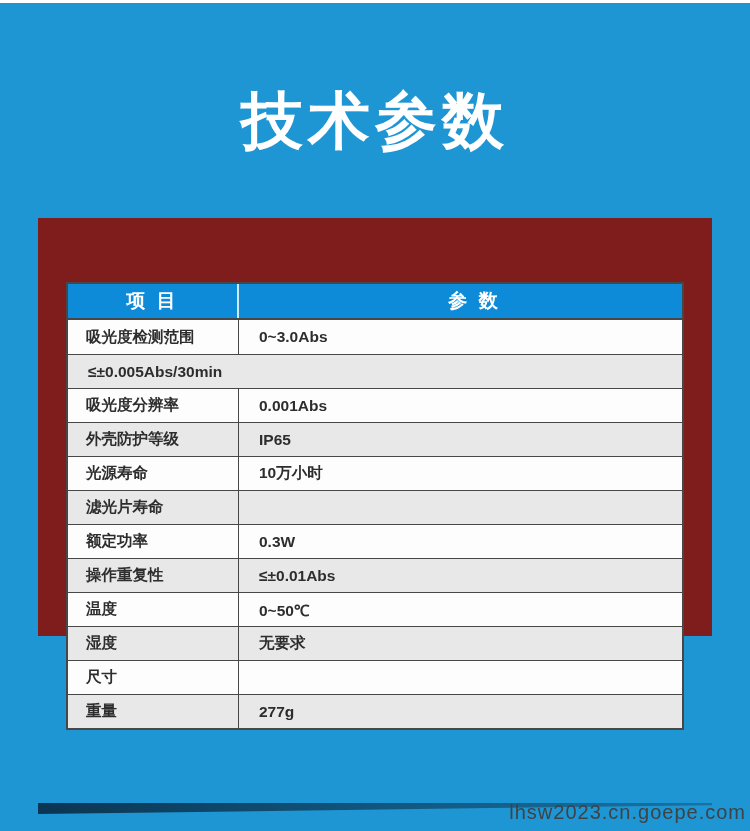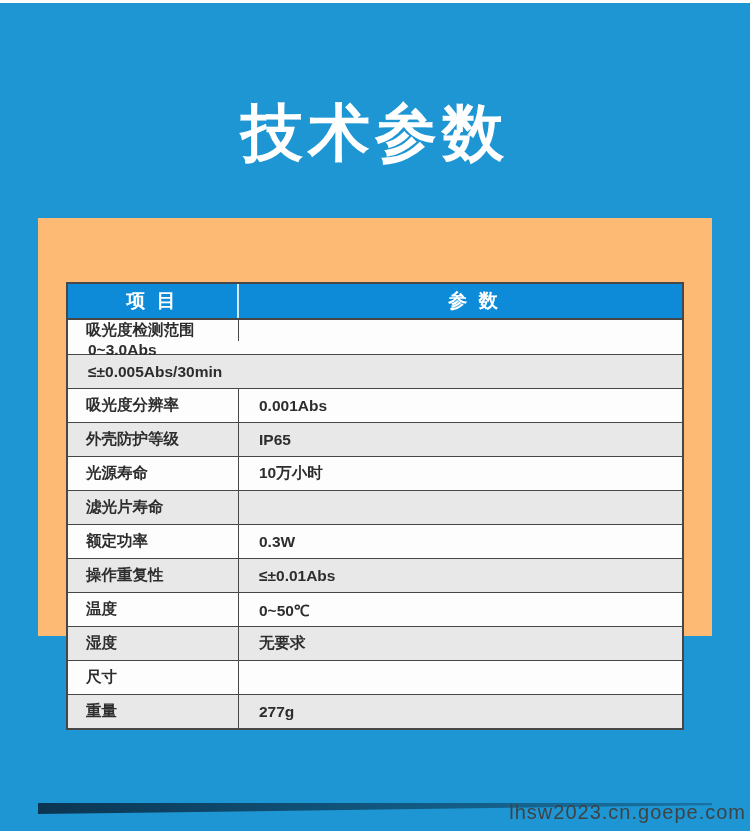--- a/index.html
+++ b/index.html
@@ -15,31 +15,31 @@
   body{
     position:relative;
     background:var(--background);
     overflow:hidden;
     font-family:"Liberation Sans", sans-serif;
   }
   .top-line{
     position:absolute;top:0;left:0;width:750px;height:3px;background:#ffffff;
   }
   .page-title{
-    position:absolute;top:100px;left:0;width:750px;
+    position:absolute;top:88px;left:0;width:750px;
     text-align:center;
     color:#ffffff;
     font-size:62px;
     font-weight:bold;
     letter-spacing:5px;
     line-height:1.05;
   }
   .card{
     position:absolute;left:38px;top:218px;width:674px;height:418px;
-    background:#fdba74;
+    background:#7f1d1d;
   }
   .card-shadow{
     position:absolute;left:38px;top:803px;width:674px;height:11px;
     background:linear-gradient(90deg, rgba(10,48,75,0.95) 0%, rgba(10,48,75,0.60) 55%, rgba(10,48,75,0.35) 100%);
     clip-path:polygon(0 0, 100% 0, 100% 20%, 0 100%);
   }
   .spec-table{
     position:absolute;left:28px;top:64px;width:618px;
     border:2px solid var(--border);
     background:#ffffff;
@@ -61,21 +61,21 @@
     width:171px;
     border-right:2px solid #cfe9f8;
   }
   .th-param{flex:1;padding-left:28px;}
   .trow{
     display:flex;
     height:34px;
     border-top:1px solid var(--border);
     background:var(--row-odd);
   }
-  .trow:first-child{border-top:none;flex-direction:column;}
+  .trow:first-child{border-top:none;}
   .trow:nth-child(even){background:var(--row-even);}
   .cell{
     display:flex;align-items:center;
     font-size:15.5px;
     font-weight:600;
     color:var(--text);
   }
   .cell-item{
     width:171px;
     padding-left:18px;

